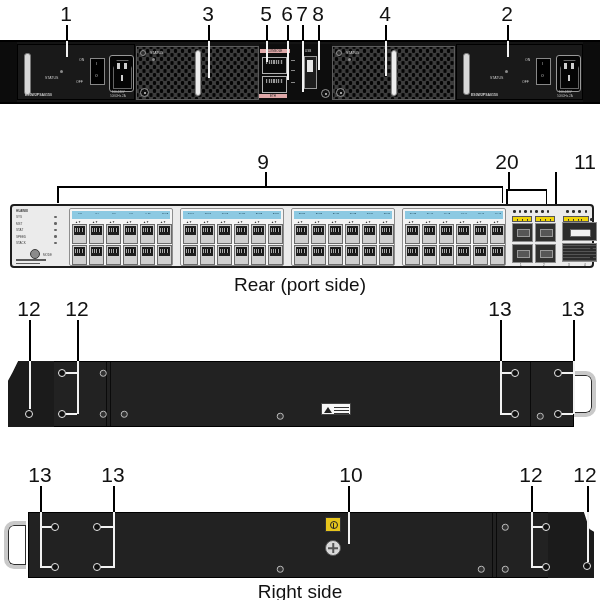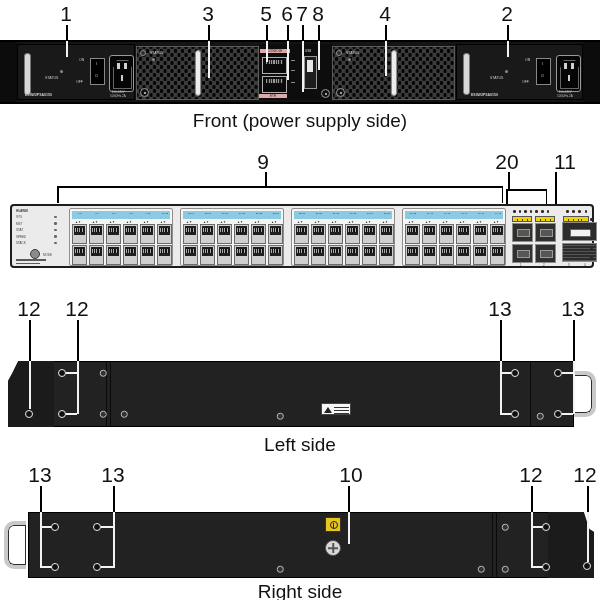--- a/index.html
+++ b/index.html
@@ -182,25 +182,24 @@
 
   <div class="wvl" style="left:66px;top:41px;height:16px"></div>
   <div class="wvl" style="left:208px;top:41px;height:37px"></div>
   <div class="wvl" style="left:266px;top:41px;height:21px"></div>
   <div class="wvl" style="left:287px;top:41px;height:39px"></div>
   <div class="wvl" style="left:302px;top:41px;height:51px"></div>
   <div class="wvl" style="left:318px;top:41px;height:29px"></div>
   <div class="wvl" style="left:385px;top:41px;height:35px"></div>
   <div class="wvl" style="left:507px;top:41px;height:16px"></div>
 
-  <div class="cap" style="left:300px;top:110px">Front (power supply side)</div>
 
   <div class="co" style="left:263px;top:151px">9</div>
   <div class="co" style="left:507px;top:151px">20</div>
-  <div class="co" style="left:565px;top:151px">11</div>
+  <div class="co" style="left:585px;top:151px">11</div>
 
   <div class="vl" style="left:265px;top:172px;height:15px"></div>
   <div class="hl" style="left:57px;top:186px;width:446px"></div>
   <div class="vl" style="left:57px;top:186px;height:17px"></div>
   <div class="vl" style="left:501.5px;top:186px;height:17px"></div>
   <div class="vl" style="left:508px;top:172px;height:17px"></div>
   <div class="hl" style="left:506px;top:189px;width:41px"></div>
   <div class="vl" style="left:506px;top:189px;height:33px"></div>
   <div class="vl" style="left:545.5px;top:189px;height:33px"></div>
   <div class="vl" style="left:555px;top:172px;height:55px"></div>
@@ -366,20 +365,21 @@
         <div class="dot" style="left: 78.4px; top: 4px;"></div>
         <div class="dot" style="left: 84.6px; top: 4px;"></div>
         <div class="dot" style="left: 90px; top: 12px;"></div>
         <div class="dot" style="left: 90px; top: 21.5px;"></div>
         <div class="dot" style="left: 90px; top: 31px;"></div>
         <div class="dot" style="left: 90px; top: 40.5px;"></div>
         <div class="dot" style="left: 90px; top: 50px;"></div>
       </div>
   </div>
 
+  <div class="cap" style="left:300px;top:274px">Rear (port side)</div>
 
   <div class="co" style="left:29px;top:298px">12</div>
   <div class="co" style="left:77px;top:298px">12</div>
   <div class="co" style="left:500px;top:298px">13</div>
   <div class="co" style="left:573px;top:298px">13</div>
 
   <div class="vl" style="left:29px;top:320px;height:41px"></div>
   <div class="vl" style="left:77px;top:320px;height:41px"></div>
   <div class="vl" style="left:500px;top:320px;height:41px"></div>
   <div class="vl" style="left:573px;top:320px;height:41px"></div>
@@ -412,21 +412,20 @@
   <div class="screwS" style="left:103px;top:373px"></div>
   <div class="screwS" style="left:103px;top:414px"></div>
   <div class="screwS" style="left:124px;top:414px"></div>
   <div class="screwS" style="left:280px;top:416px"></div>
   <div class="screwS" style="left:540px;top:416px"></div>
   <div class="warnlab" style="left:321px;top:403px">
     <div class="warntri"></div>
     <div class="warnlines"></div>
   </div>
 
-  <div class="cap" style="left:300px;top:434px">Left side</div>
 
   <div class="co" style="left:40px;top:464px">13</div>
   <div class="co" style="left:113px;top:464px">13</div>
   <div class="co" style="left:351px;top:464px">10</div>
   <div class="co" style="left:531px;top:464px">12</div>
   <div class="co" style="left:585px;top:464px">12</div>
 
   <div class="vl" style="left:40px;top:486px;height:26px"></div>
   <div class="vl" style="left:113px;top:486px;height:26px"></div>
   <div class="vl" style="left:348px;top:486px;height:26px"></div>

